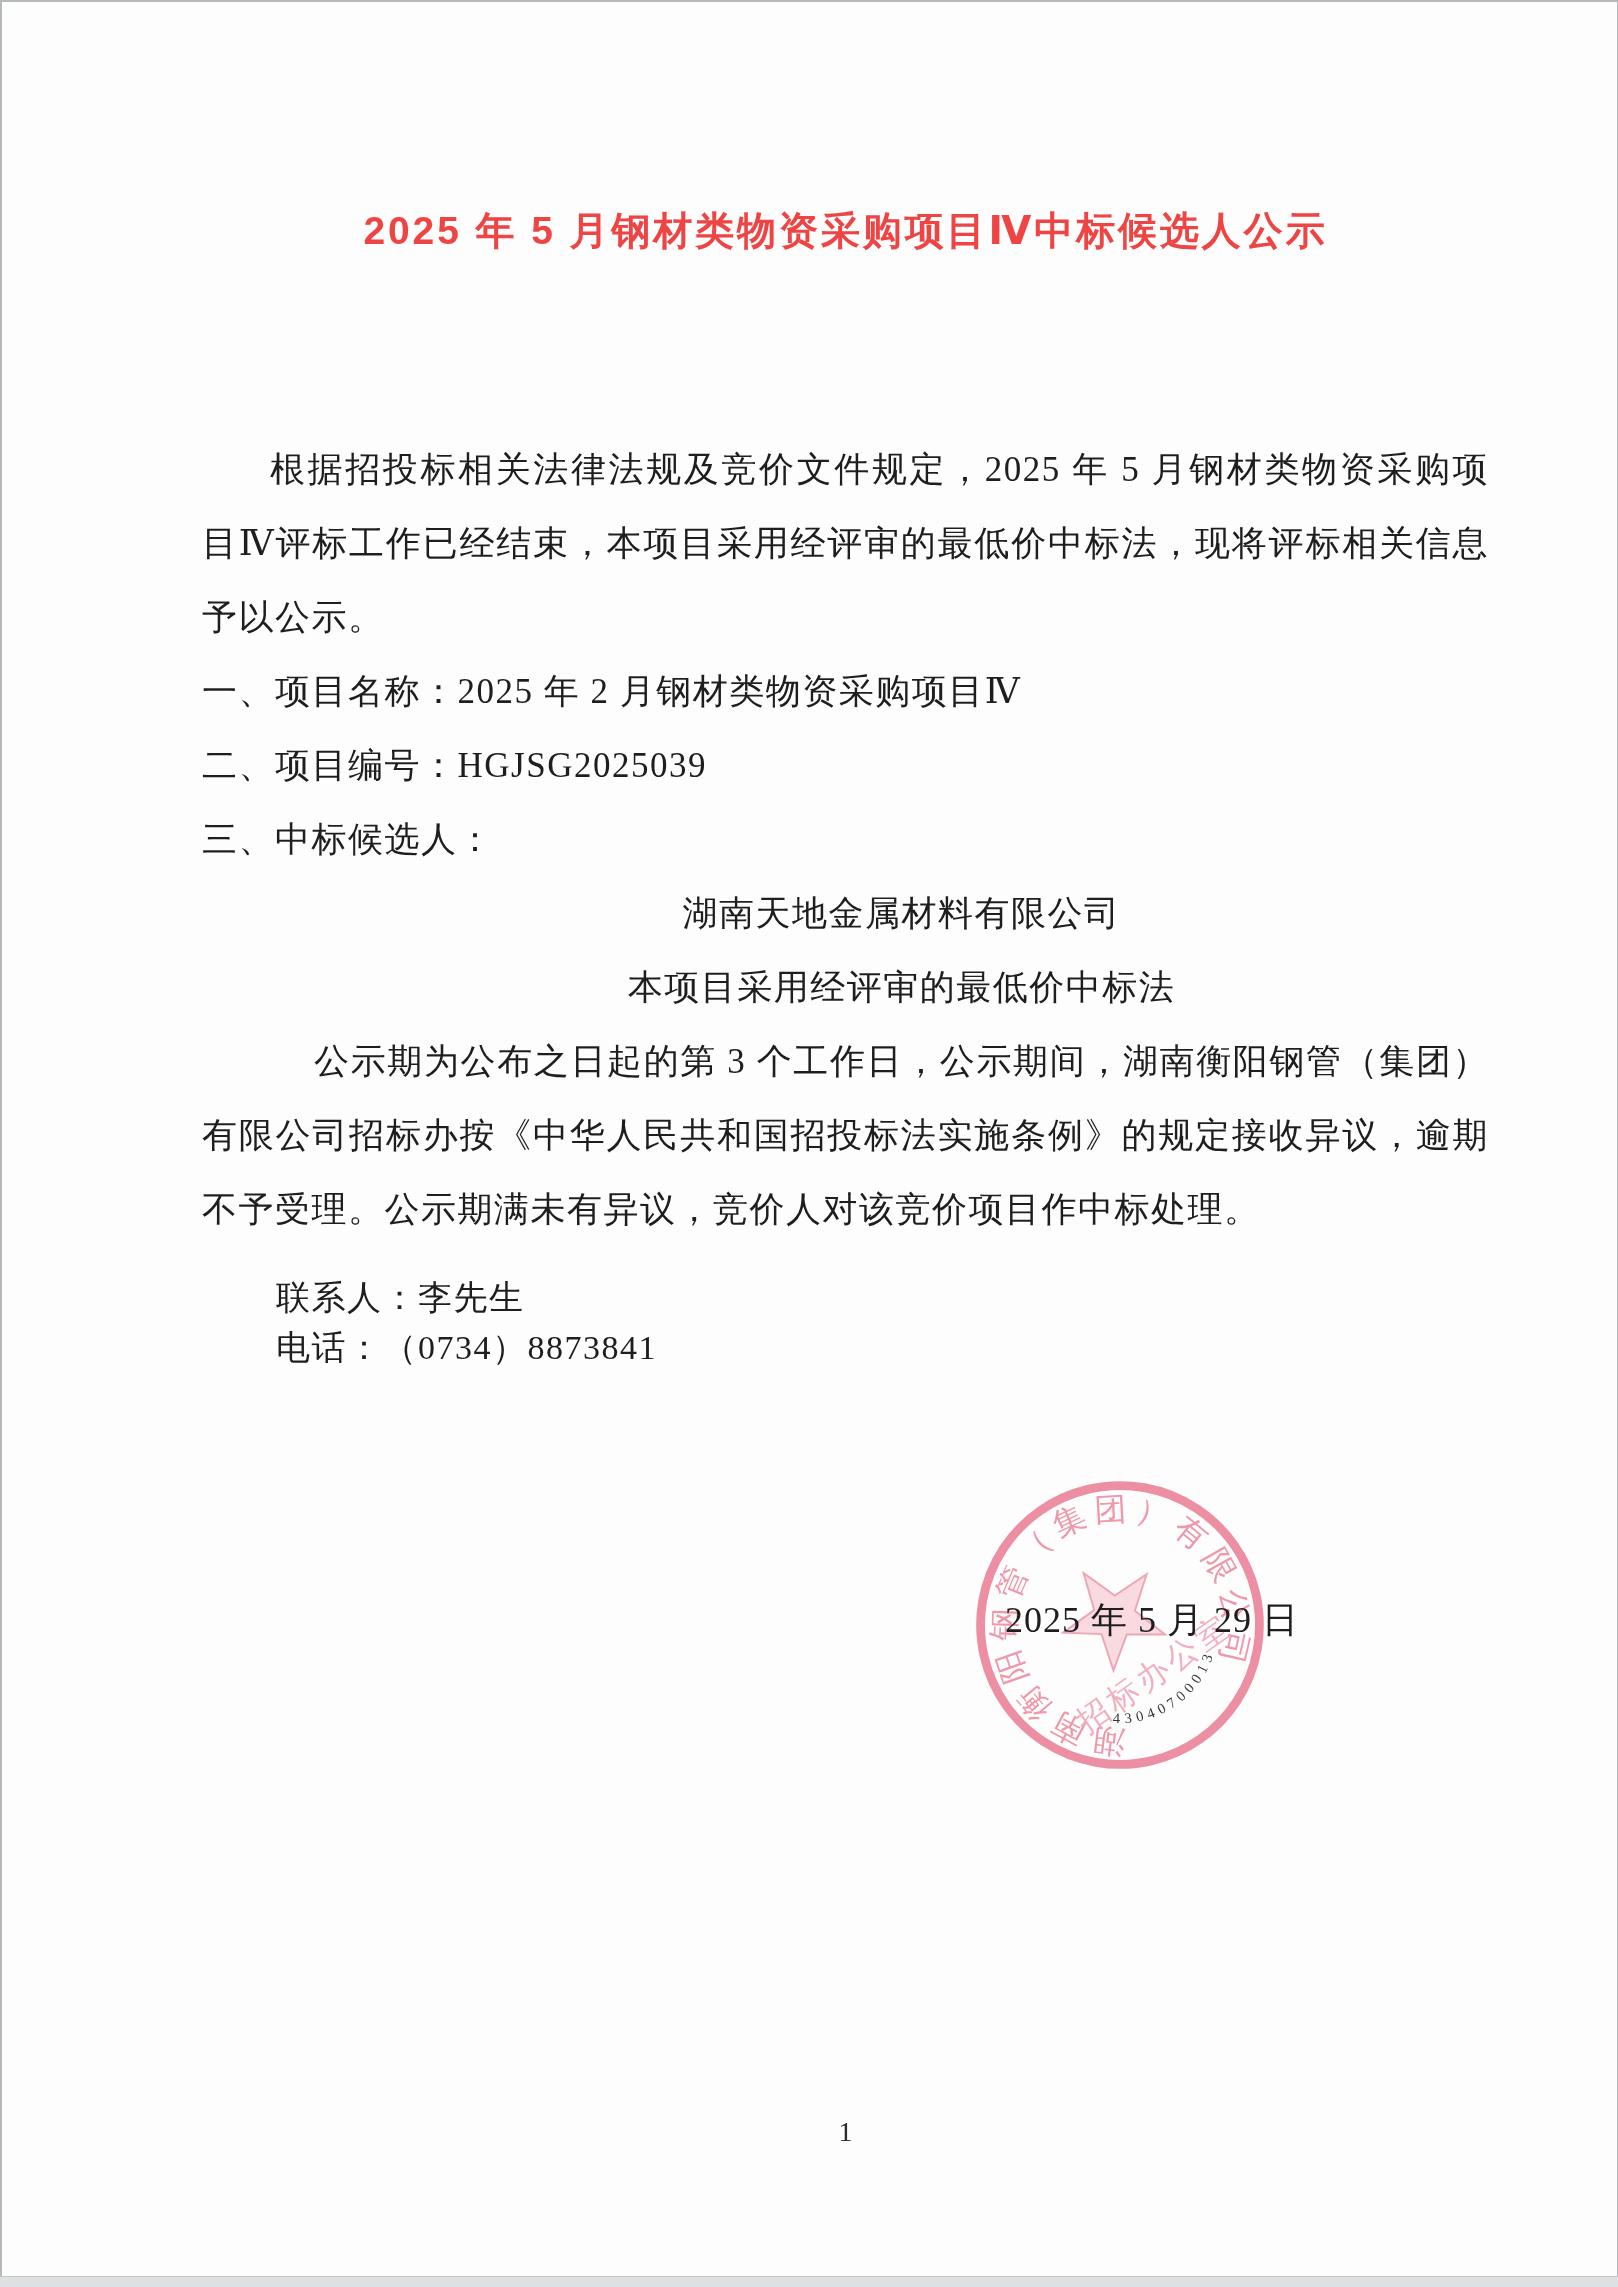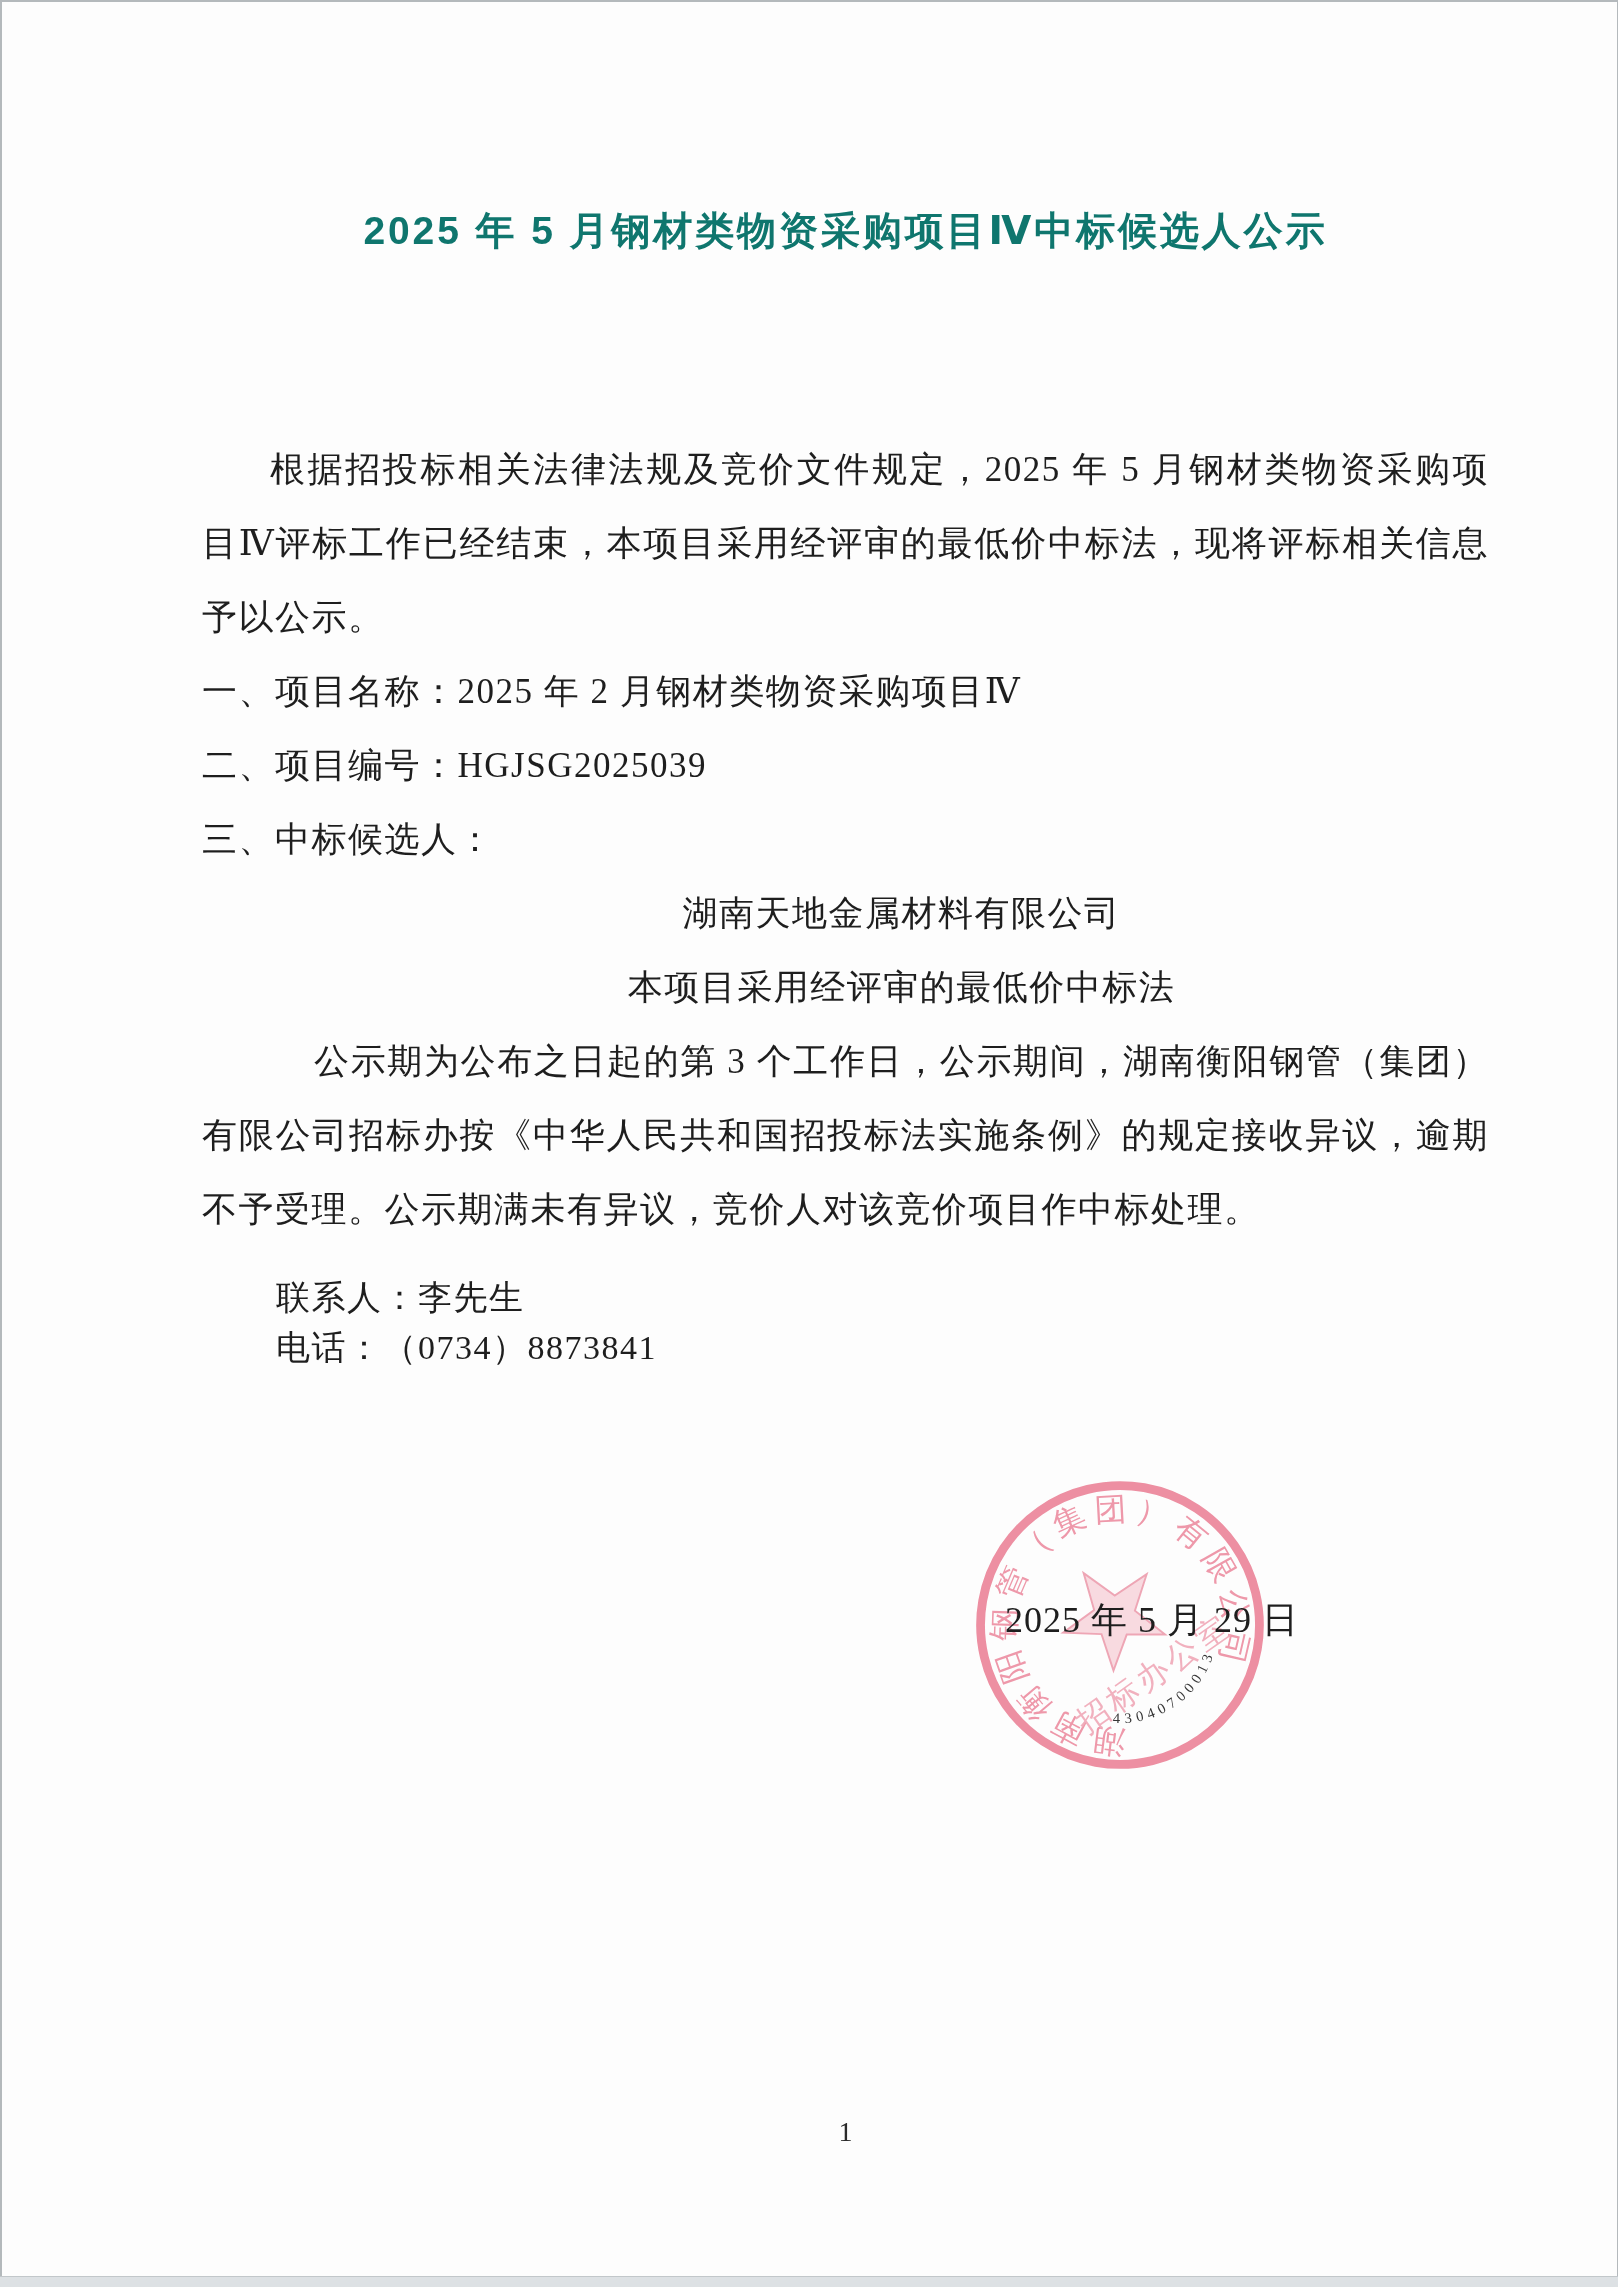--- a/index.html
+++ b/index.html
@@ -23,21 +23,21 @@
   .doc-title {
     position: absolute;
     top: 204px;
     left: 202px;
     width: 1287px;
     text-align: center;
     font-family: "Liberation Sans", "DejaVu Sans", sans-serif;
     font-weight: bold;
     font-size: 39px;
     letter-spacing: 2.9px;
-    color: #0f766e;
+    color: #ef4444;
     white-space: nowrap;
   }
   .body-flow {
     position: absolute;
     top: 433px;
     left: 202px;
     width: 1287px;
     font-size: 35px;
     line-height: 74px;
     letter-spacing: 1.5px;

